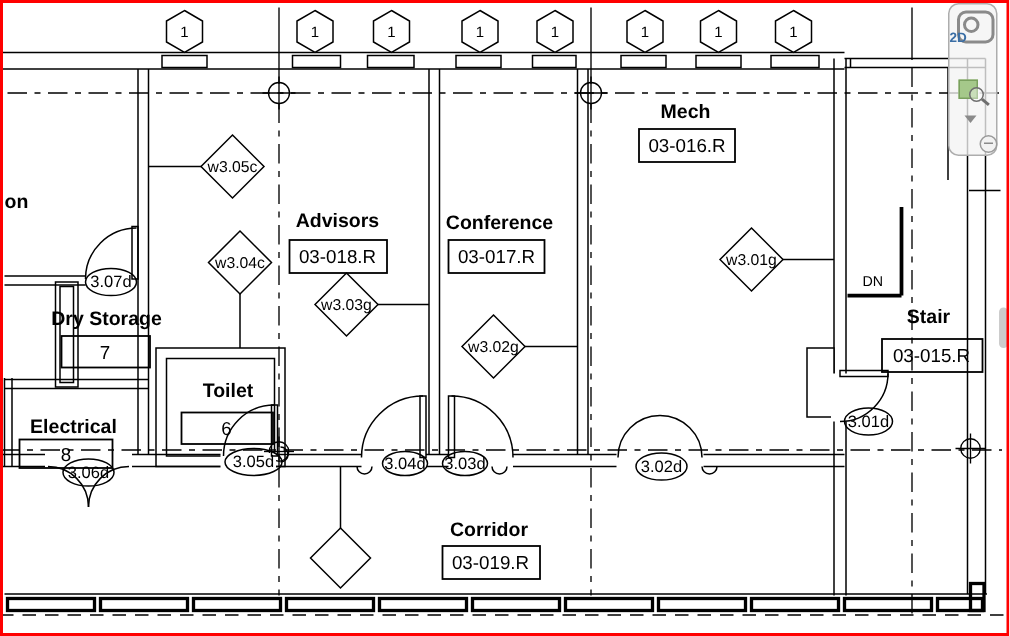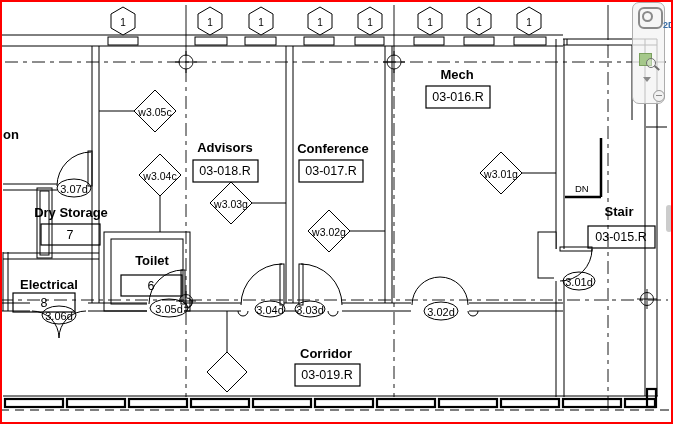--- a/index.html
+++ b/index.html
@@ -12,21 +12,21 @@
   .door-text{font-size:11px;}
   .hex-text{font-size:10px;}
   .dn-text{font-size:9.5px;}
   
   #navbar{position:absolute;left:632px;top:2px;width:31px;height:100px;
           background:rgba(244,244,244,0.78);border:1px solid #adadad;border-radius:7px;}
   #wheel-btn{position:absolute;left:5px;top:4px;width:21px;height:18px;
              border:2.5px solid #8a8a8a;border-radius:6px;}
   #wheel-btn .inner{position:absolute;left:2px;top:2px;width:7px;height:7px;
              border:2px solid #8a8a8a;border-radius:50%;}
-  #wheel-2d{position:absolute;left:30px;top:17px;font-size:9px;font-weight:bold;color:#3a6ea5;}
+  #wheel-2d{position:absolute;left:0;top:17px;font-size:9px;font-weight:bold;color:#3a6ea5;}
   #zoom-btn{position:absolute;left:5px;top:48px;width:22px;height:22px;}
   #zoom-btn .green-sq{position:absolute;left:1px;top:2px;width:11px;height:11px;
              background:#a5c88a;border:1px solid #7aa05e;}
   #zoom-btn .lens{position:absolute;left:8px;top:7px;width:8px;height:8px;
              border:1.6px solid #6e6e6e;border-radius:50%;background:rgba(255,255,255,0.4);}
   #zoom-btn .handle{position:absolute;left:16px;top:16px;width:6px;height:1.8px;
              background:#6e6e6e;transform:rotate(40deg);}
   #caret-btn{position:absolute;left:10px;top:74px;width:0;height:0;
              border-left:4px solid transparent;border-right:4px solid transparent;
              border-top:5px solid #8a8a8a;}

